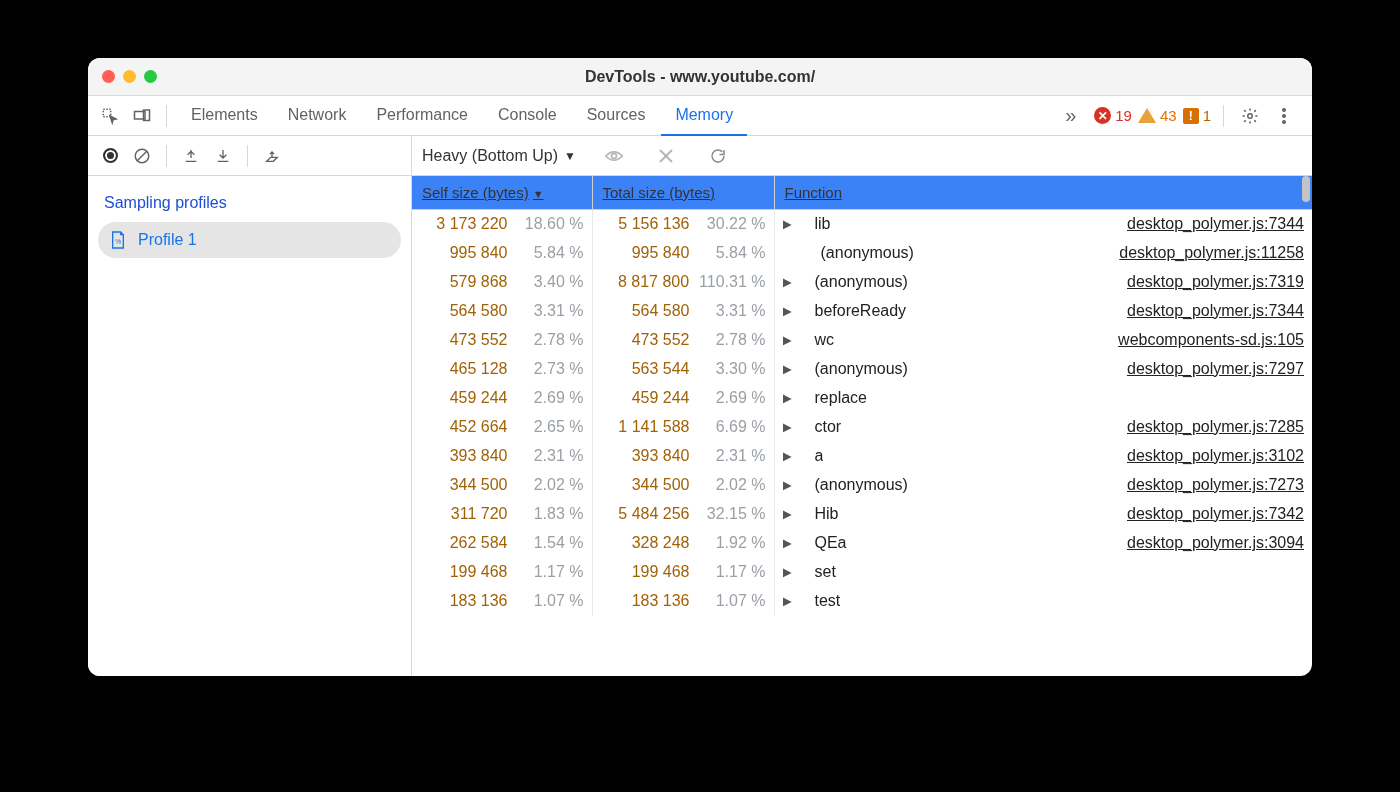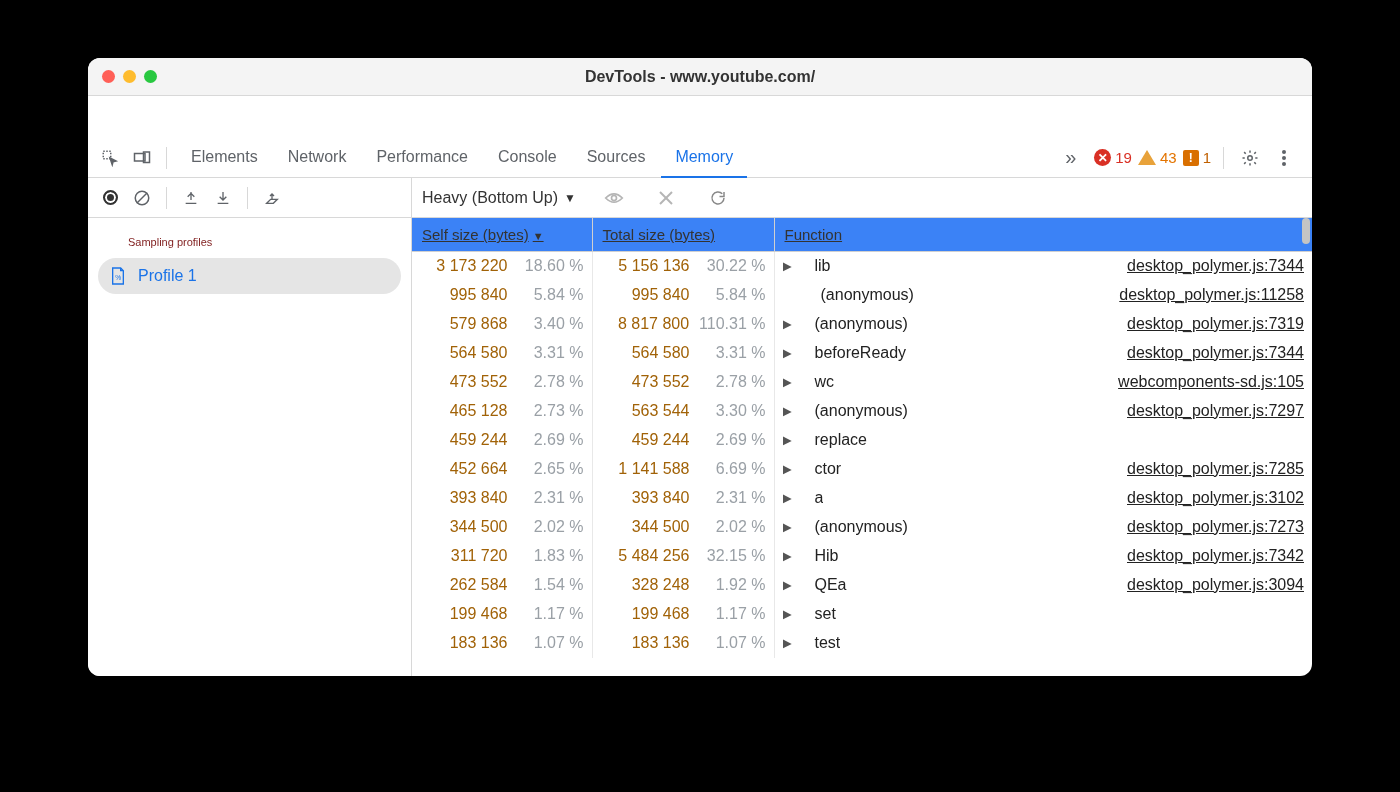--- a/index.html
+++ b/index.html
@@ -39,21 +39,20 @@
   .tl-yellow { background: #febc2e; }
   .tl-green { background: #28c840; }
   .titlebar .title { position: absolute; left: 0; right: 0; text-align: center; font-size: 16px; font-weight: 600; color: #333; pointer-events: none; }
   .top-toolbar {
     height: 40px;
     border-bottom: 1px solid #d8d8d8;
     display: flex;
     align-items: center;
     padding: 0 8px;
     gap: 4px;
-    margin-top: 42px;
   }
   .icon-btn {
     width: 28px; height: 28px;
     display: flex; align-items: center; justify-content: center;
     color: #5f6368; border-radius: 4px;
     font-size: 17px;
   }
   .divider { width: 1px; height: 22px; background: #d8d8d8; margin: 0 6px; }
   .tabs { display: flex; gap: 2px; align-items: center; flex: 1; }
   .tab {
@@ -119,21 +118,21 @@
   }
   .sliders-icon {
     width: 18px; height: 14px; position: relative;
   }
   .sliders-icon::before, .sliders-icon::after {
     content: ""; position: absolute; left: 0; right: 0; height: 2px; background: #333;
   }
   .sliders-icon::before { top: 2px; }
   .sliders-icon::after { bottom: 2px; }
   .sidebar-body { padding: 10px 0; }
-  .sidebar-section-title { padding: 8px 16px 10px; font-size: 11px; color: #7f1d1d; margin-left: 24px; }
+  .sidebar-section-title { padding: 8px 16px 10px; font-size: 16px; color: #1d4ed8; }
   .profile-item {
     margin: 0 10px; padding: 8px 16px 8px 12px;
     border-radius: 20px;
     background: #e5e5e5;
     color: #1a73e8;
     display: flex; align-items: center; gap: 12px;
     font-size: 16px;
   }
   .file-icon {
     width: 16px; height: 20px;

